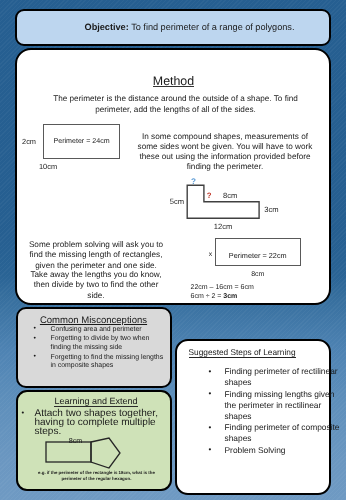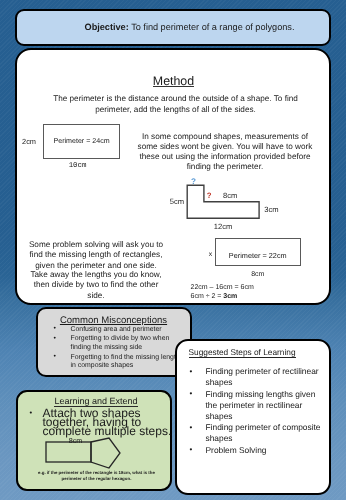--- a/index.html
+++ b/index.html
@@ -25,21 +25,21 @@
                 font-size:12.4px;line-height:13px;}
   #method-title span{display:inline-block;border-bottom:0.9px solid #333;padding-bottom:0px;line-height:9.2px;}
   #intro{position:absolute;left:25px;top:44.5px;width:267px;text-align:center;
          font-size:8.2px;line-height:10.6px;}
 
   
   #rect1{position:absolute;left:26px;top:74.2px;width:77.1px;height:35.1px;
          border:1px solid #595959;box-sizing:border-box;
          display:flex;align-items:center;justify-content:center;font-size:7.1px;}
   #rect1-left{position:absolute;left:2px;top:87.5px;width:20px;text-align:center;font-size:7.4px;}
-  #rect1-bottom{position:absolute;left:22px;top:112.5px;width:77px;text-align:center;font-size:7.4px;font-family:Liberation Mono, monospace;}
+  #rect1-bottom{position:absolute;left:22px;top:112.5px;width:77px;font-size:7.4px;}
 
   
   #compound{position:absolute;left:114px;top:82.5px;width:188px;text-align:center;
             font-size:8.2px;line-height:10.0px;}
 
   
   #lshape{position:absolute;left:0px;top:0px;width:311px;height:255px;overflow:visible;}
   #lshape text{font-family:"Liberation Sans",sans-serif;}
 
   
@@ -53,41 +53,41 @@
          border:1px solid #595959;box-sizing:border-box;
          display:flex;align-items:flex-end;justify-content:center;font-size:7.3px;
          padding-bottom:5.5px;}
   #rect2-left{position:absolute;left:187.5px;top:201px;width:12px;text-align:center;font-size:6.8px;}
   #rect2-bottom{position:absolute;left:198px;top:221.5px;width:85.5px;text-align:center;font-size:7.0px;}
   #calc1{position:absolute;left:173.5px;top:234.7px;font-size:7.0px;}
   #calc2{position:absolute;left:173.5px;top:243.4px;font-size:7.0px;}
   #calc2 b{font-weight:700;}
 
   
-  #misc{left:15.5px;top:306.8px;width:156px;height:70px;background:#d9d9d9;border-radius:10px;margin-left:20px;}
+  #misc{left:15.5px;top:306.8px;width:156px;height:81px;background:#d9d9d9;border-radius:10px;}
   #misc-title{position:absolute;left:0.5px;top:6.3px;width:151px;text-align:center;font-size:9.55px;}
   #misc-title span{text-decoration:underline;text-decoration-thickness:0.8px;text-underline-offset:1.1px;}
   #misc-list{position:absolute;left:15px;top:17px;width:132px;margin:0;padding:0;list-style:none;}
   #misc-list li{position:relative;padding-left:18px;font-size:6.9px;line-height:8.6px;
                 margin-bottom:1px;}
   #misc-list li:before{content:"\2022";position:absolute;left:1px;top:-0.5px;font-size:7px;}
 
   
   #steps{left:174.5px;top:307.2px;width:156.5px;height:156px;background:#fff;border-radius:13px;margin-top:32px;}
   #steps-title{position:absolute;left:12px;top:6px;font-size:8.3px;}
   #steps-title span{border-bottom:1px solid #222;}
-  #steps-list{position:absolute;left:7px;top:25px;width:142px;margin:0;padding:0;list-style:none;}
+  #steps-list{position:absolute;left:26px;top:25px;width:142px;margin:0;padding:0;list-style:none;}
   #steps-list li{position:relative;padding-left:22px;font-size:8.4px;line-height:11.2px;}
   #steps-list li:before{content:"\2022";position:absolute;left:6px;top:-0.5px;font-size:8px;}
 
   
   #challenge{left:15.5px;top:389.8px;width:156px;height:101.5px;background:#cfe2b8;border-radius:11px;}
   #ch-title{position:absolute;left:0;top:4px;width:157px;text-align:center;font-size:9px;}
   #ch-title span{border-bottom:1px solid #2a2a2a;}
-  #ch-item{position:absolute;left:12px;top:17px;width:135px;font-size:12px;line-height:9.3px;
+  #ch-item{position:absolute;left:4px;top:17px;width:135px;font-size:10px;line-height:9.3px;
            padding-left:13px;}
   #ch-item:before{content:"\2022";position:absolute;left:0;top:-0.5px;font-size:7.5px;}
   #ch-shape{position:absolute;left:20px;top:42px;width:120px;height:38px;}
   #ch-label{position:absolute;left:28px;top:44px;width:60px;text-align:center;font-size:7.2px;}
   #ch-note{position:absolute;left:14px;top:78px;width:130px;text-align:center;
            font-size:4.4px;line-height:6px;font-weight:700;}
 </style>
 </head>
 <body>
 

